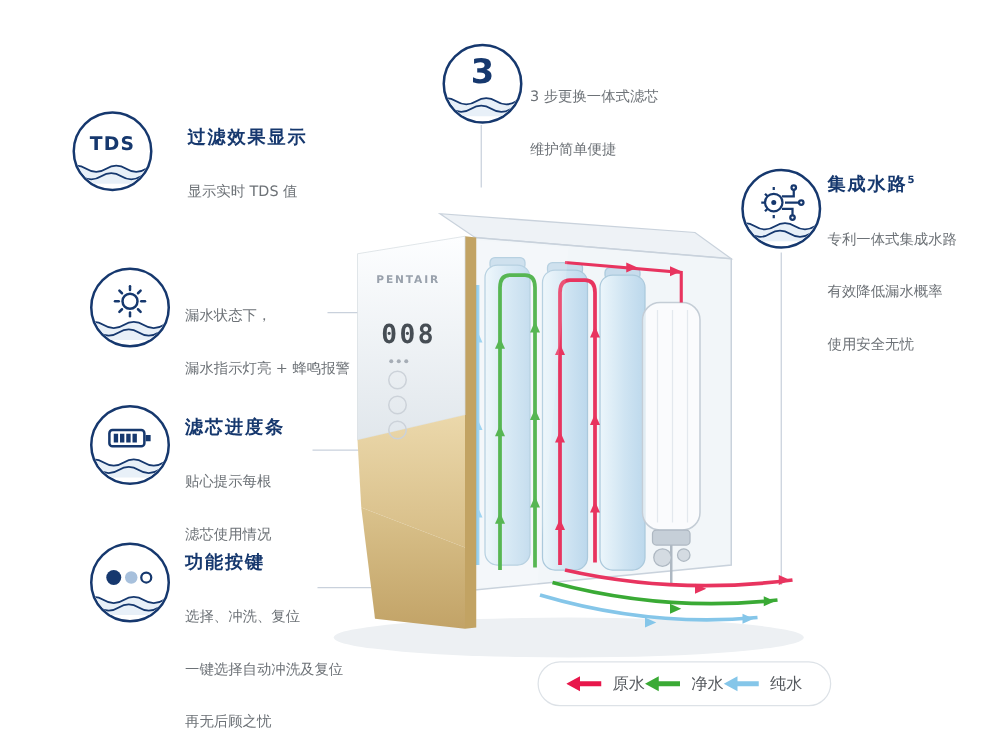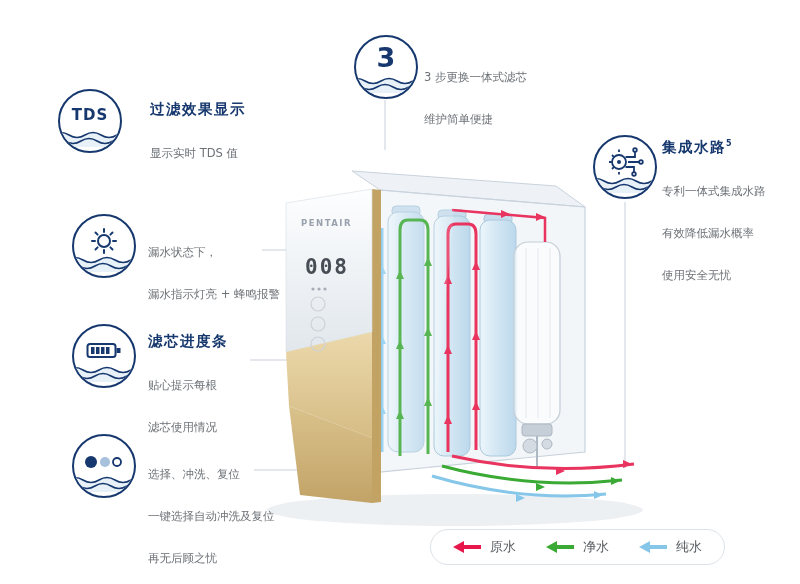--- a/index.html
+++ b/index.html
@@ -15,21 +15,21 @@
   .badge-icon{position:absolute;left:50%;transform:translateX(-50%);top:11px;}
   .waves{position:absolute;left:-3px;bottom:4px;}
   
   .callout{position:absolute;}
   .callout-title{font-size:14.5px;font-weight:bold;color:#16386e;letter-spacing:1.5px;
                  margin:0 0 5px 0;white-space:nowrap;}
   .callout-title sup{font-size:8px;font-weight:bold;}
   .callout-line{font-size:11.5px;color:#6d7277;line-height:16px;white-space:nowrap;margin-top:26px;}
   
   .legend-pill{position:absolute;left:430px;top:529px;height:36px;display:flex;align-items:center;
-               gap:30px;padding:0 22px;border:1px solid #dde2e7;border-radius:18px;background:#fff;box-sizing:border-box;}
+               padding:0 22px;border:1px solid #dde2e7;border-radius:18px;background:#fff;box-sizing:border-box;}
   .legend-item{display:flex;align-items:center;gap:7px;}
   .legend-label{font-size:13px;color:#55595e;}
 </style>
 </head>
 <body>
 
 <div class="stage">
 
   <svg class="scene" viewBox="0 0 800 584">
     <defs>
@@ -261,20 +261,21 @@
     <div class="callout-line">漏水指示灯亮 + 蜂鸣报警</div>
   </div>
 
   <div class="callout" style="left:148px;top:332px;">
     <div class="callout-title">滤芯进度条</div>
     <div class="callout-line">贴心提示每根</div>
     <div class="callout-line">滤芯使用情况</div>
   </div>
 
   <div class="callout" style="left:148px;top:440px;">
+    <div class="callout-title">功能按键</div>
     <div class="callout-line">选择、冲洗、复位</div>
     <div class="callout-line">一键选择自动冲洗及复位</div>
     <div class="callout-line">再无后顾之忧</div>
   </div>
 
   <div class="callout" style="left:662px;top:138px;">
     <div class="callout-title"><span>集成水路</span><sup>5</sup></div>
     <div class="callout-line">专利一体式集成水路</div>
     <div class="callout-line">有效降低漏水概率</div>
     <div class="callout-line">使用安全无忧</div>

